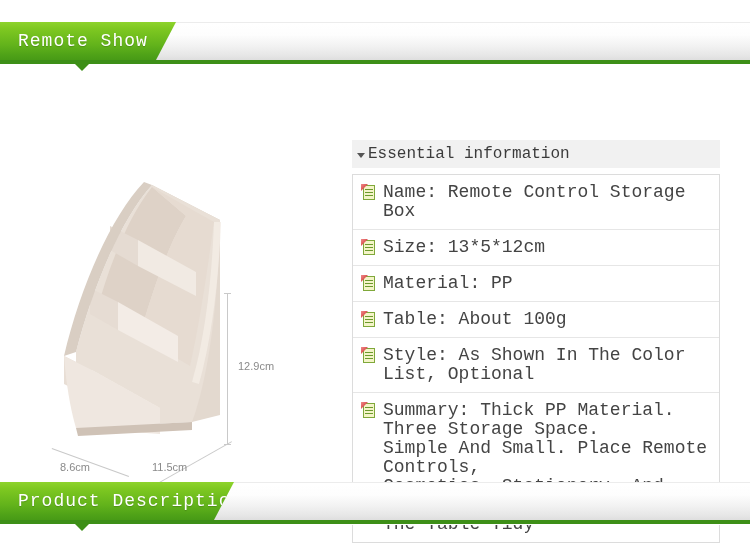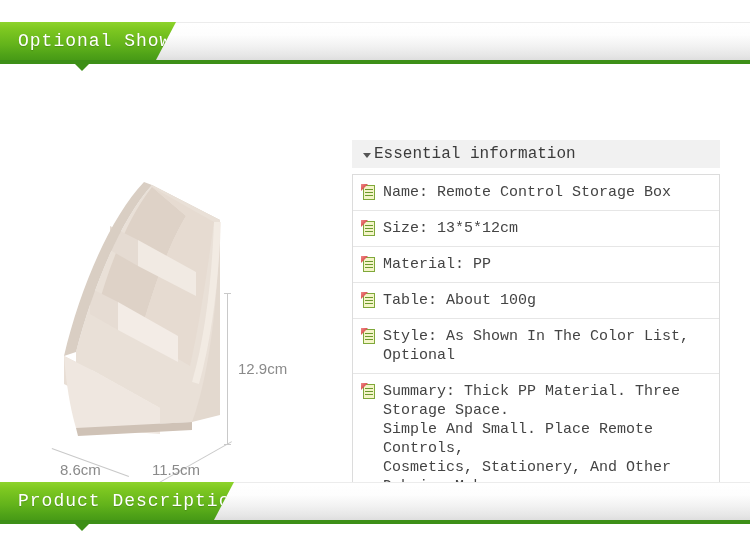--- a/index.html
+++ b/index.html
@@ -56,21 +56,21 @@
 
   #banner-top { top: 12px; }
   #banner-bottom { top: 472px; }
 
   
   .product-area { position: absolute; left: 0; top: 90px; width: 340px; height: 360px; }
 
   .dim-label {
     position: absolute;
     font-family: "Liberation Sans", sans-serif;
-    font-size: 15px;
+    font-size: 11px;
     color: #8a8a8a;
     white-space: nowrap;
   }
   #dim-height { left: 238px; top: 270px; }
   #dim-depth  { left: 60px;  top: 371px; }
   #dim-width  { left: 152px; top: 371px; }
 
   .dim-line { position: absolute; background: #c9c9c9; }
   #dim-line-v { left: 227px; top: 203px; width: 1px; height: 152px; }
   #dim-line-v::before, #dim-line-v::after {
@@ -86,21 +86,21 @@
   #dim-diag-left  { left: 52px;  top: 358px; width: 82px;  transform: rotate(20deg); }
   #dim-diag-right { left: 232px; top: 352px; width: 118px; transform: rotate(150.5deg); }
 
   
   .info-panel { position: absolute; left: 352px; top: 140px; width: 368px; }
 
   .info-header {
     height: 28px;
     background: #f1f1f1;
     display: flex; align-items: center;
-    padding-left: 11px;
+    padding-left: 5px;
   }
   .caret-down {
     width: 0; height: 0;
     border-left: 4px solid transparent;
     border-right: 4px solid transparent;
     border-top: 5px solid #555;
     margin-right: 3px; margin-top: 3px;
   }
   .info-header .title {
     font-family: "Liberation Mono", "DejaVu Sans Mono", monospace;
@@ -134,37 +134,37 @@
   .doc-icon .ln:nth-of-type(4) { top: 10px; }
   .doc-icon .fold {
     position: absolute; left: -1px; top: -1px; width: 7px; height: 7px;
     background: linear-gradient(135deg, #f08c8c 0%, #d84a4a 60%, #b33 100%);
     -webkit-clip-path: polygon(0 0, 100% 0, 0 100%);
     clip-path: polygon(0 0, 100% 0, 0 100%);
   }
 
   .info-text {
     font-family: "Liberation Mono", "DejaVu Sans Mono", monospace;
-    font-size: 15px;
+    font-size: 18px;
     line-height: 19px;
     color: #444;
     white-space: pre-wrap;
   }
 </style>
 </head>
 <body>
 
 <div class="page">
 
   <div class="banner" id="banner-top">
     <div class="banner-strip">
       <div class="banner-strip-inner"></div>
     </div>
     <div class="banner-tab" id="tab-top" style="width: 176px;">
-      <span class="label">Optional Show</span>
+      <span class="label">Remote Show</span>
     </div>
     <div class="banner-rule"></div>
     <div class="banner-rule2"></div>
     <div class="banner-arrow" id="arrow-top" style="left: 75px;"></div>
   </div>
 
   <div class="product-area">
     <svg width="340" height="360" viewBox="0 0 340 360">
 
       <path d="M 152 95 L 220 130 L 220 325 L 152 300 Z" fill="#ddd2c7"></path>

